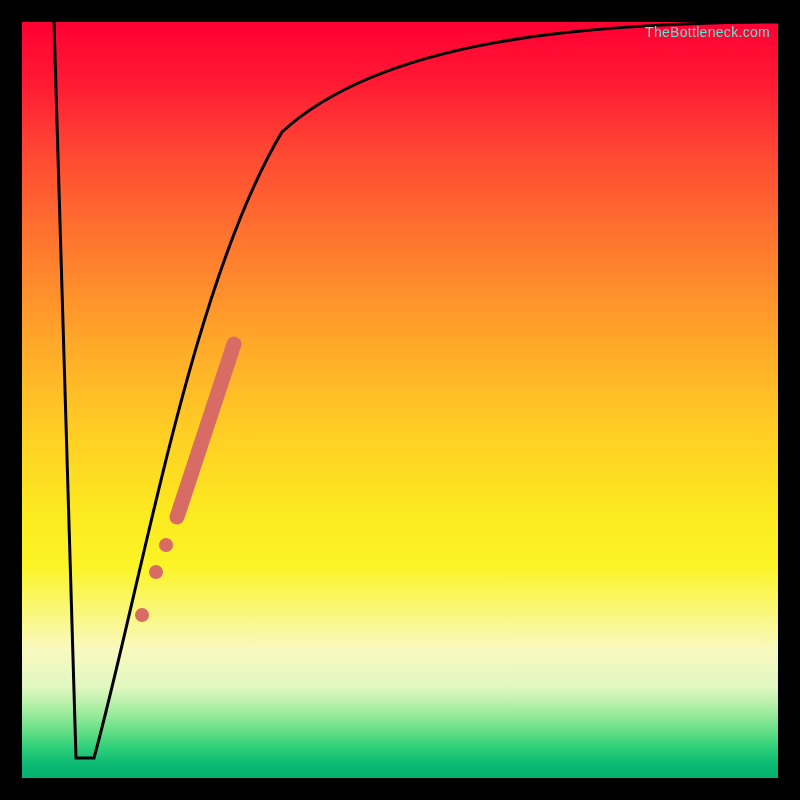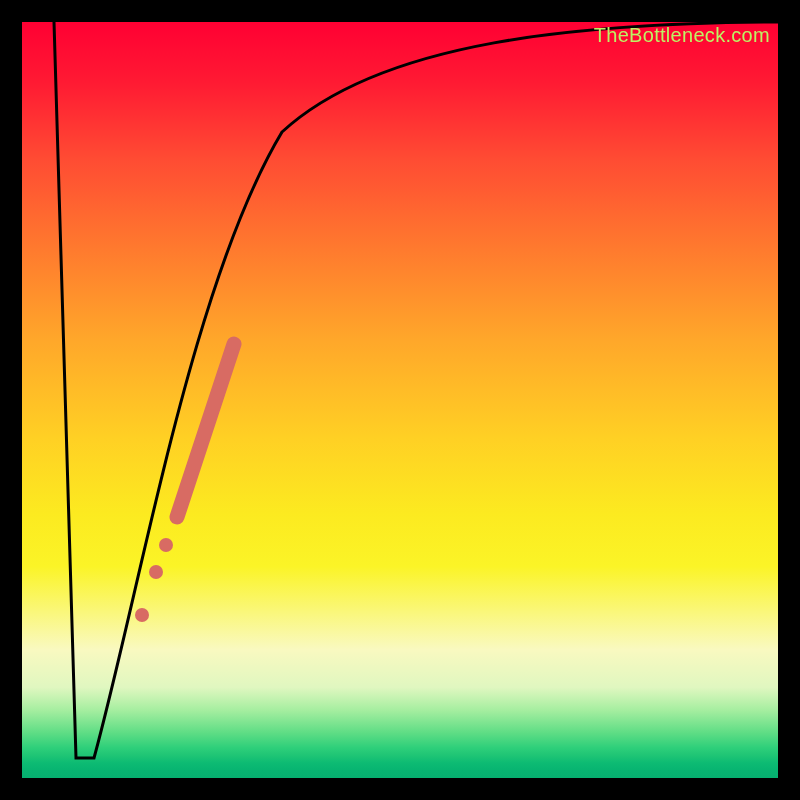--- a/index.html
+++ b/index.html
@@ -49,22 +49,22 @@
       #1fc575 97%,
       #0dbb73 98%,
       #07b471 99%,
       #06b070 100%
     );
   }
   .watermark {
     position: absolute;
     top: 24px;
     right: 30px;
-    color: #bef264;
-    font-size: 20px;
+    color: #5eead4;
+    font-size: 14px;
     font-weight: 500;
     letter-spacing: 0.3px;
     z-index: 3;
   }
   svg.curve {
     position: absolute;
     left: 0;
     top: 0;
     width: 100%;
     height: 100%;

